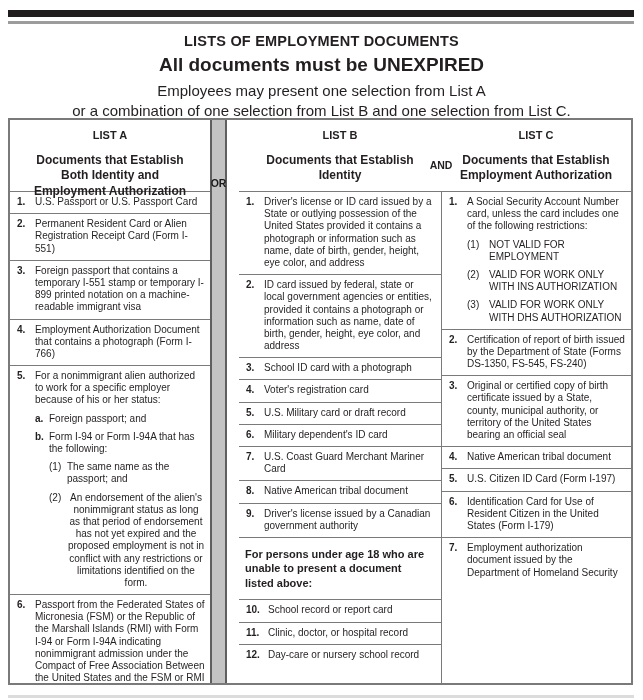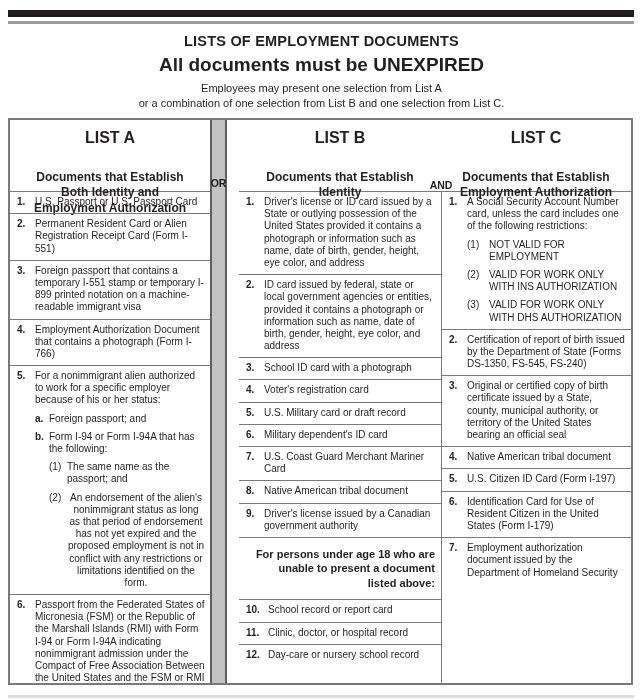--- a/index.html
+++ b/index.html
@@ -8,65 +8,65 @@
     font-family:"Liberation Sans",sans-serif;color:#231f20;
     -webkit-font-smoothing:antialiased;
   }
   .topbar{position:absolute;left:8px;right:9px;top:10px;height:7px;background:#211d1e;}
   .topline{position:absolute;left:8px;right:9px;top:21px;height:3px;background:#9c9c9c;}
   .title{position:absolute;top:33px;left:0;width:100%;text-align:center;
     font-weight:bold;font-size:14.5px;letter-spacing:.2px;}
   .subtitle{position:absolute;top:54px;left:0;width:100%;text-align:center;
     font-weight:bold;font-size:19px;}
   .instructions{position:absolute;top:81px;left:0;width:100%;text-align:center;
-    font-size:11px;line-height:1.32;}
+    font-size:15px;line-height:1.32;}
   .pre{white-space:pre-line;}
 
   .doc-table{position:absolute;left:8px;top:118px;width:625px;height:567px;
     border:2px solid #7a7a7a;box-sizing:border-box;display:flex;background:#fff;}
 
   .col-a{width:200px;display:flex;flex-direction:column;min-width:0;}
   .or-bar{width:17px;background:#c3c3c3;border-left:2px solid #5f5f5f;
     border-right:2px solid #5f5f5f;box-sizing:border-box;position:relative;flex:0 0 17px;}
   .or-label{position:absolute;top:57px;left:50%;transform:translateX(-50%);
     font-weight:bold;font-size:10.5px;color:#1a1a1a;}
   .bc-wrap{flex:1;display:flex;flex-direction:column;min-width:0;padding-left:12px;}
   .bc-header{height:72px;flex:0 0 72px;display:flex;position:relative;
     border-bottom:1px solid #7a7a7a;box-sizing:border-box;}
   .b-head{width:202px;}
   .c-head{flex:1;}
-  .and-label{position:absolute;bottom:0;left:202px;transform:translateX(-50%);
+  .and-label{position:absolute;bottom:20px;left:202px;transform:translateX(-50%);
     font-weight:bold;font-size:10.5px;background:#fff;padding:0 3px;}
   .bc-body{flex:1;display:flex;min-height:0;}
   .col-b{width:202px;display:flex;flex-direction:column;overflow:hidden;min-width:0;}
   .col-c{flex:1;border-left:1px solid #7a7a7a;display:flex;flex-direction:column;
     overflow:hidden;min-width:0;}
 
   .a-header{height:72px;flex:0 0 72px;border-bottom:1px solid #7a7a7a;box-sizing:border-box;}
   .a-body{flex:1;display:flex;flex-direction:column;overflow:hidden;}
 
   .head{text-align:center;padding-top:9px;}
-  .list-name{font-weight:bold;font-size:16px;margin-bottom:23px;}
+  .list-name{font-weight:bold;font-size:11px;margin-bottom:12px;}
   .list-desc{font-weight:bold;font-size:12px;line-height:1.28;}
 
   .row{display:flex;padding:4px 5px 5px 4px;border-top:1px solid #7a7a7a;
     font-size:10px;line-height:1.22;align-items:flex-start;}
   .row:first-child{border-top:none;}
   .num{flex:0 0 21px;font-weight:bold;padding-left:3px;box-sizing:border-box;}
   .txt{flex:1;min-width:0;}
   .grow{flex:1 1 auto;}
 
   .subline{display:flex;margin-top:6px;}
   .slab{flex:0 0 14px;font-weight:bold;}
   .subnum{display:flex;margin-top:6px;}
   .nlab{flex:0 0 18px;font-weight:normal;}
   .rlab{flex:0 0 22px;font-weight:normal;}
   .restriction{display:flex;margin-top:6px;}
 
-  .note-row{border-top:1px solid #7a7a7a;padding:9px 6px;text-align:right;
+  .note-row{border-top:1px solid #7a7a7a;padding:9px 6px;text-align:left;
     font-weight:bold;font-size:11px;line-height:1.32;}
 
   .bottom-hint{position:absolute;left:8px;right:9px;top:695px;height:3px;background:#dcdcdc;}
 </style>
 </head>
 <body>
 
 <div>
   <div class="topbar"></div>
   <div class="topline"></div>

